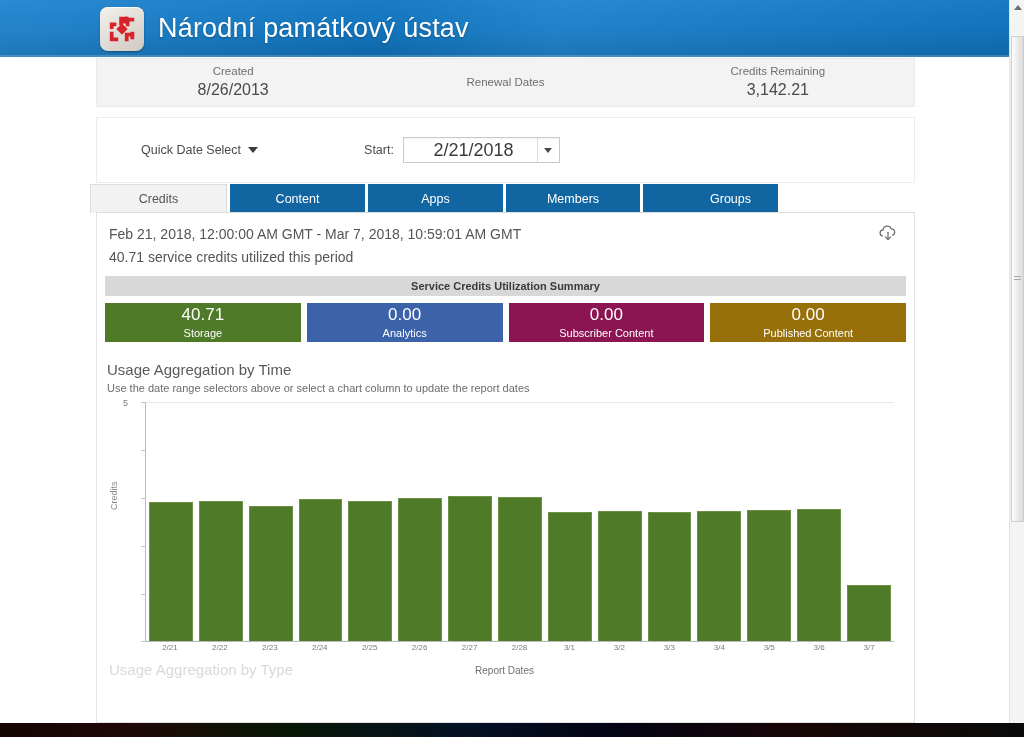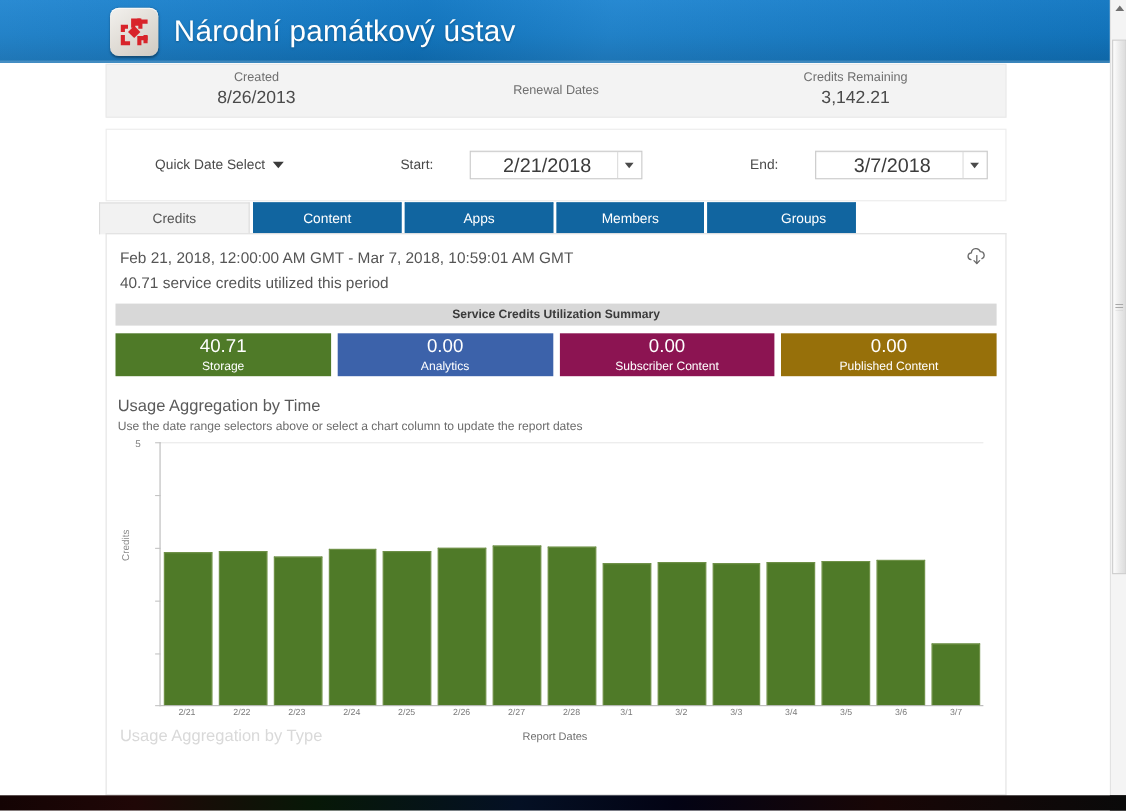--- a/index.html
+++ b/index.html
@@ -53,21 +53,21 @@
   .summary-label { font-size: 11.5px; color: #6f6f6f; line-height: 15px; }
   .summary-value { font-size: 16px; color: #4a4a4a; line-height: 22px; }
 
   
   #date-bar { top: 117px; height: 66px; background:#fff; border:1px solid #ececec;
     display: flex; align-items: center; }
   .quick-date { margin-left: 44px; font-size: 12.5px; color: #4a4a4a;
     display: flex; align-items: center; gap: 7px; cursor: pointer; }
   .caret-down { width:0;height:0;border-left:5px solid transparent;border-right:5px solid transparent;
     border-top:6px solid #3b3b3b; display:inline-block; }
-  .date-group { display: flex; align-items: center; gap: 24px; }
+  .date-group { display: flex; align-items: center; }
   .date-group.start { margin-left: 106px; }
   .date-group.end { margin-left: 98px; }
   .date-lbl { font-size: 12.5px; color: #4a4a4a; margin-right: 9px; }
   .date-input {
     width: 157px; height: 26px; border: 1px solid #c9c9c9; background: #fff;
     display: flex; align-items: center; position: relative;
     box-shadow: inset 0 1px 1px rgba(0,0,0,.04);
   }
   .date-input .val { flex:1; text-align:center; font-size: 18px; color: #3c3c3c; padding-right:16px;}
   .date-input .dd {
@@ -212,29 +212,20 @@
     <div class="date-group start">
       <span class="date-lbl">Start:</span>
       <div class="date-input">
         <span class="val">2/21/2018</span>
         <span class="dd">
           <span class="caret-sm"></span>
         </span>
       </div>
     </div>
 
-    <div class="date-group end">
-      <span class="date-lbl">End:</span>
-      <div class="date-input">
-        <span class="val">3/7/2018</span>
-        <span class="dd">
-          <span class="caret-sm"></span>
-        </span>
-      </div>
-    </div>
   </div>
 
   <div id="tabs">
     <div class="tab active w1">Credits</div>
     <div class="tab w2">Content</div>
     <div class="tab w3">Apps</div>
     <div class="tab w4">Members</div>
     <div class="tab w5">Groups</div>
   </div>
 

